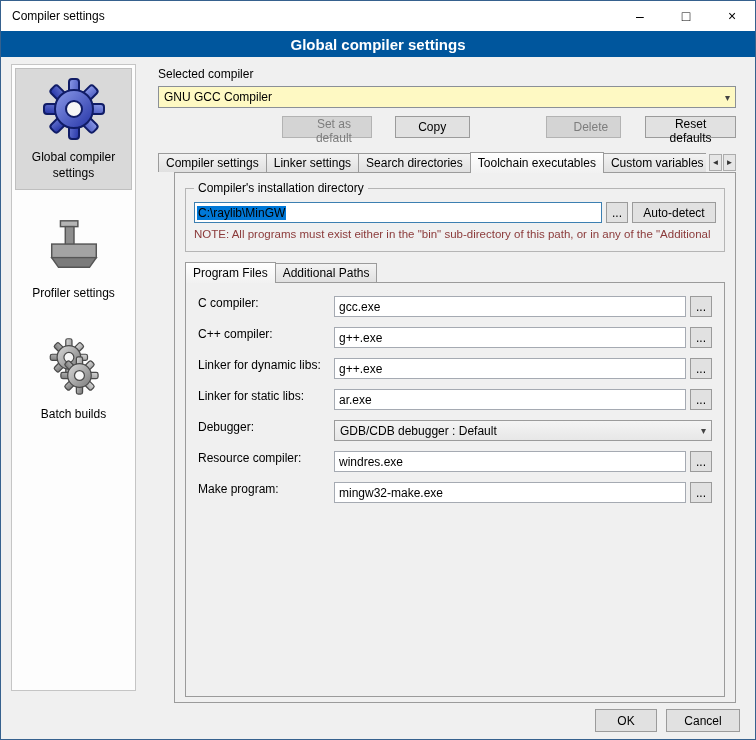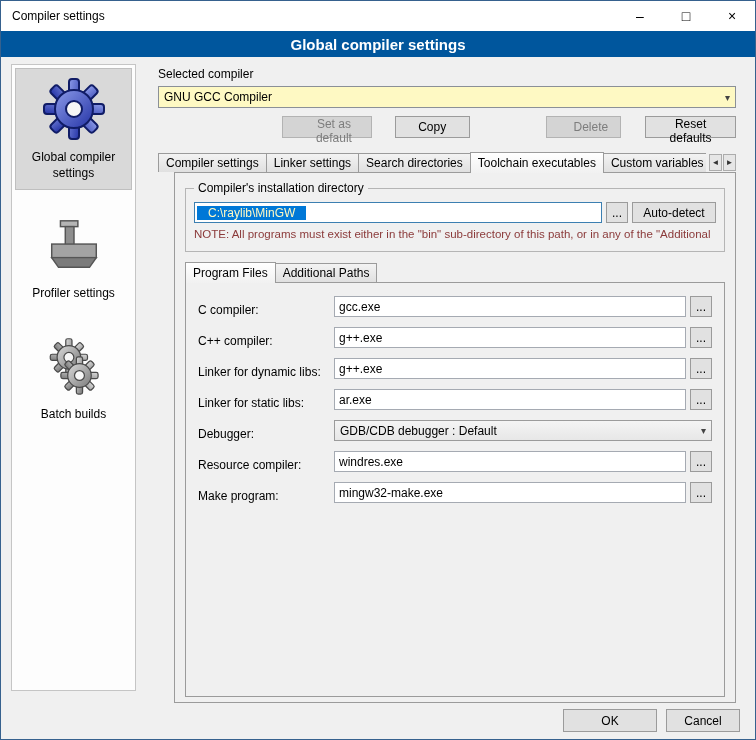--- a/index.html
+++ b/index.html
@@ -63,42 +63,42 @@
                color: #333; cursor: default; }
   .tabpage { position: relative; margin-top: -1px; border: 1px solid #9B9B9B;
              background: #F0F0F0; height: 531px; z-index: 1; margin-left: 16px; }
   
   .groupbox { position: relative; margin: 15px 10px 0; height: 64px; border: 1px solid #B5B5B5; }
   .groupbox-label { position: absolute; top: -8px; left: 8px; background: #F0F0F0;
                     padding: 0 4px; }
   .gb-row { display: flex; gap: 4px; padding: 13px 8px 0; align-items: center; }
   .path-input { flex: 1; height: 21px; border: 1px solid #3C7FB1; background: #FFF;
                 display: flex; align-items: center; padding: 0 2px; cursor: text; }
-  .path-sel { background: #0078D7; color: #fef9c3; padding: 0 11px; white-space: nowrap; }
+  .path-sel { background: #0078D7; color: #000000; padding: 0 1px; white-space: nowrap; }
   .gb-browse { width: 22px; flex: none; height: 21px; padding: 0; }
   .gb-autodetect { width: 84px; flex: none; height: 21px; padding: 0; }
   .note { margin: 5px 8px 0; color: #8B3A3A; font-size: 11.5px;
           white-space: nowrap; overflow: hidden; }
   
   .subtabstrip { position: absolute; left: 10px; top: 89px; display: flex;
                  align-items: flex-end; height: 21px; z-index: 2; }
   .inner-panel { position: absolute; left: 10px; right: 10px; top: 109px; bottom: 5px;
                  border: 1px solid #9B9B9B; background: #F0F0F0; padding: 13px 12px; }
-  .tc-row { display: flex; align-items: flex-end; margin-bottom: 10px; height: 21px; }
+  .tc-row { display: flex; align-items: flex-start; margin-bottom: 10px; height: 21px; }
   .tc-label { width: 136px; flex: none; }
   .tc-input { flex: 1; height: 21px; border: 1px solid #A5AAB2; padding: 0 4px;
               font: 12px "Liberation Sans", "DejaVu Sans", sans-serif; background: #FFF;
               min-width: 0; }
   .tc-browse { width: 22px; height: 21px; padding: 0; margin-left: 4px; flex: none; }
   .combo.gray { flex: 1; height: 21px; background: linear-gradient(#F4F4F4, #E7E7E7);
                 border: 1px solid #9B9B9B; }
   
   .footer { position: absolute; top: 708px; right: 15px; display: flex; gap: 9px; }
   .footer .btn { height: 23px; }
-  .b-ok { width: 94px; margin-left: 16px; }
+  .b-ok { width: 62px; margin-left: 16px; }
   .b-cancel { width: 74px; }
 </style>
 </head>
 <body>
 
 <svg width="0" height="0" style="position:absolute" aria-hidden="true">
   <defs>
     <g id="gear-shape">
       <rect x="27" y="2" width="10" height="60" rx="3"></rect>
       <rect x="27" y="2" width="10" height="60" rx="3" transform="rotate(45 32 32)"></rect>

